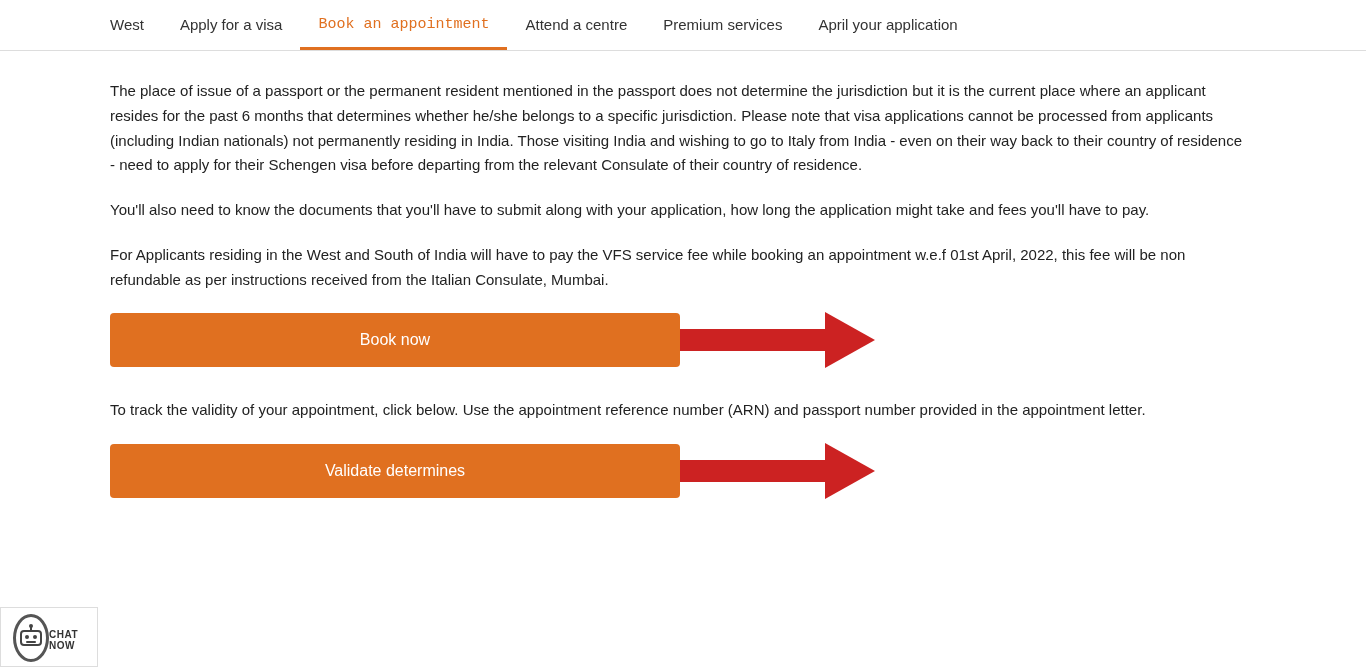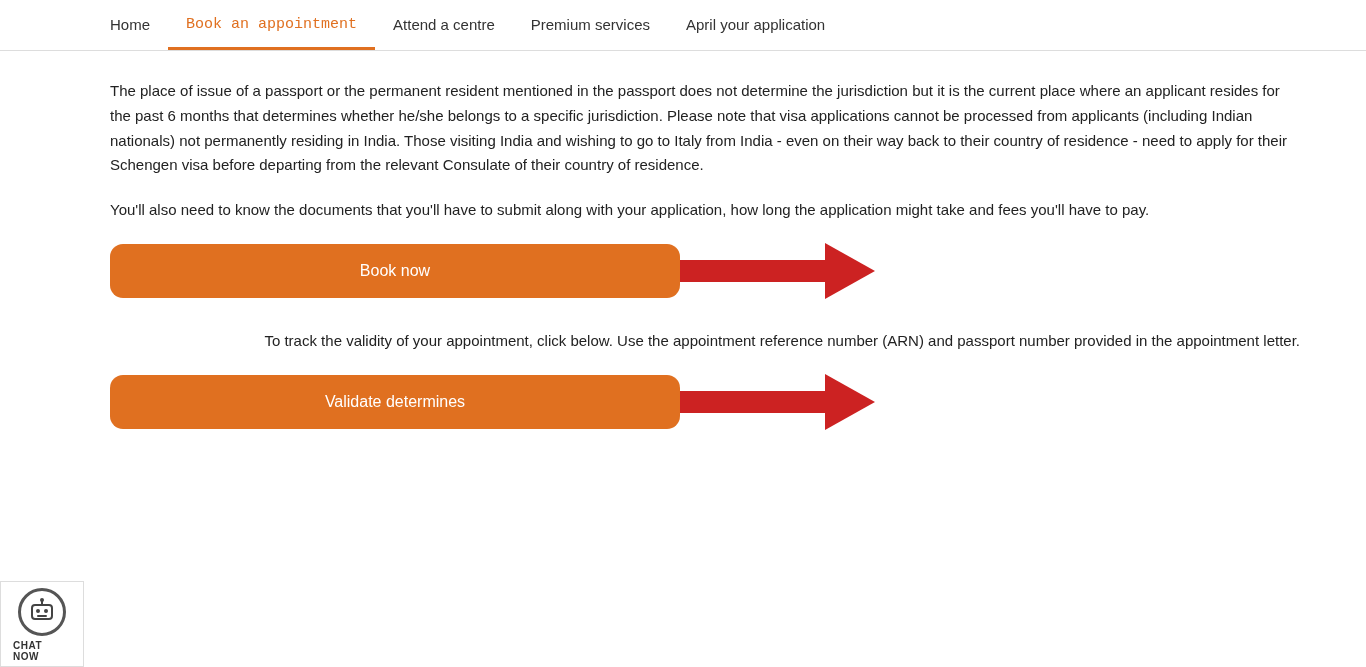--- a/index.html
+++ b/index.html
@@ -34,21 +34,21 @@
     .nav-item.active {
       color: #e07020;
       border-bottom: 3px solid #e07020;
       font-weight: 500;
       font-family: Liberation Mono, monospace;
     }
     .nav-item:first-child { padding-left: 0; }
 
     
     .main-content {
-      padding: 28px 66px 40px 110px;
+      padding: 28px 118px 40px 110px;
       max-width: 1366px;
       position: relative;
     }
 
     .paragraph {
       font-size: 15px;
       line-height: 1.65;
       color: #222;
       margin-bottom: 20px;
     }
@@ -57,21 +57,21 @@
     .button-row {
       display: flex;
       align-items: center;
       margin-bottom: 30px;
       position: relative;
     }
     .btn-orange {
       background: #e07020;
       color: #fff;
       border: none;
-      border-radius: 13px;
+      border-radius: 4px;
       padding: 18px 0;
       width: 570px;
       font-size: 16px;
       font-weight: 500;
       cursor: pointer;
       text-align: center;
     }
     .arrow-right-shape {
       width: 0;
       height: 0;
@@ -95,24 +95,23 @@
       color: #e07020;
       text-decoration: none;
       cursor: pointer;
     }
 
     
     .chat-now {
       position: fixed;
       bottom: 0;
       left: 0;
-      width: 84px;
+      width: 98px;
       background: #fff;
       display: flex;
-      flex-direction: column;
       align-items: center;
       padding: 6px 12px 4px;
       border: 1px solid #ddd;
       cursor: pointer;
       z-index: 100;
     }
     .chat-icon-circle {
       width: 48px;
       height: 48px;
       border: 3px solid #555;
@@ -127,44 +126,46 @@
       color: #333;
       margin-top: 4px;
       text-transform: uppercase;
       letter-spacing: 0.5px;
     }
   </style>
 </head>
 <body>
 
 <nav class="nav-bar">
-  <a class="nav-item">Home</a>
+  <a class="nav-item">West</a>
+  <a class="nav-item">Apply for a visa</a>
   <a class="nav-item active">Book an appointment</a>
   <a class="nav-item">Attend a centre</a>
   <a class="nav-item">Premium services</a>
   <a class="nav-item">April your application</a>
 </nav>
 
 <main class="main-content">
 
   <p class="paragraph">The place of issue of a passport or the permanent resident mentioned in the passport does not determine the jurisdiction but it is the current place where an applicant resides for the past 6 months that determines whether he/she belongs to a specific jurisdiction. Please note that visa applications cannot be processed from applicants (including Indian nationals) not permanently residing in India. Those visiting India and wishing to go to Italy from India - even on their way back to their country of residence - need to apply for their Schengen visa before departing from the relevant Consulate of their country of residence.</p>
 
   <p class="paragraph">You'll also need to know the documents that you'll have to submit along with your application, how long the application might take and fees you'll have to pay.</p>
 
+  <p class="paragraph">For Applicants residing in the West and South of India will have to pay the VFS service fee while booking an appointment w.e.f 01st April, 2022, this fee will be non refundable as per instructions received from the Italian Consulate, Mumbai.</p>
 
   <div class="button-row">
     <button class="btn-orange">Book now</button>
     <div class="arrow-right-full">
       <div class="arrow-right-shaft"></div>
       <div class="arrow-right-shape"></div>
     </div>
   </div>
 
 
-  <p class="paragraph" style="margin-top:0;text-align:right;">To track the validity of your appointment, click below. Use the appointment reference number (ARN) and passport number provided in the appointment letter.</p>
+  <p class="paragraph" style="margin-top:0;">To track the validity of your appointment, click below. Use the appointment reference number (ARN) and passport number provided in the appointment letter.</p>
 
   <div class="button-row">
     <button class="btn-orange">Validate determines</button>
     <div class="arrow-right-full">
       <div class="arrow-right-shaft"></div>
       <div class="arrow-right-shape"></div>
     </div>
   </div>
 
 </main>

